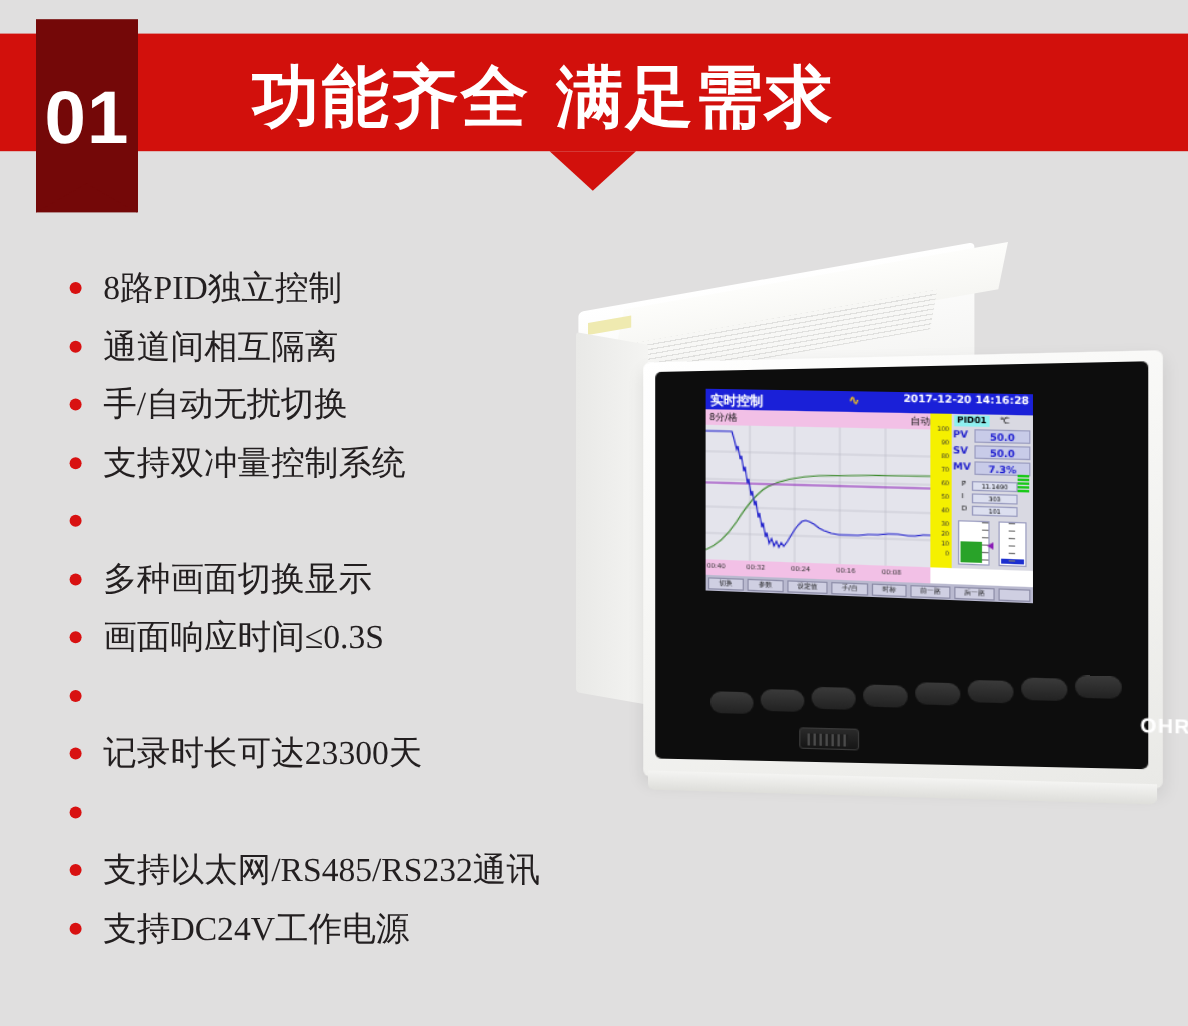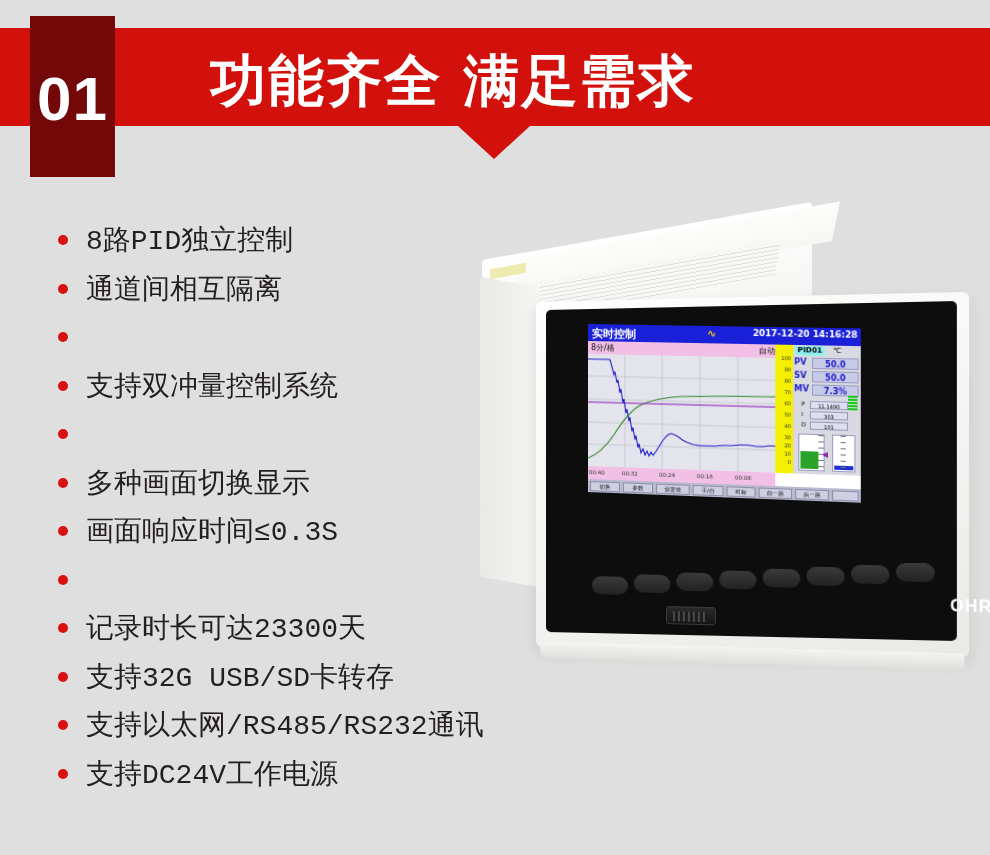--- a/index.html
+++ b/index.html
@@ -42,21 +42,21 @@
 
   
   .features{position:absolute;left:58px;top:216px;width:470px;}
   .feat{display:flex;align-items:center;height:48.5px;}
   .feat-dot{
     width:10px;height:10px;border-radius:50%;background:#d81111;
     flex:0 0 auto;margin-right:18px;
   }
   .feat-text{
     font-size:28px;color:#231f20;letter-spacing:0px;white-space:nowrap;
-    font-family:Liberation Mono, monospace;
+    font-family:Liberation Serif, serif;
   }
 
   
   .device{position:absolute;left:480px;top:258px;width:500px;height:410px;}
 
   
   .dev-back{
     position:absolute;left:2px;top:2px;width:330px;height:210px;
     background:linear-gradient(180deg,#ffffff 0%,#f2f2f0 55%,#e2e2e0 100%);
     transform:skewY(-10deg);transform-origin:left top;
@@ -230,20 +230,21 @@
   <div class="feat">
       <span class="feat-dot"></span>
       <span class="feat-text">8路PID独立控制</span>
     </div>
   <div class="feat">
       <span class="feat-dot"></span>
       <span class="feat-text">通道间相互隔离</span>
     </div>
   <div class="feat">
       <span class="feat-dot"></span>
+      <span class="feat-text">手/自动无扰切换</span>
     </div>
   <div class="feat">
       <span class="feat-dot"></span>
       <span class="feat-text">支持双冲量控制系统</span>
     </div>
   <div class="feat">
       <span class="feat-dot"></span>
     </div>
   <div class="feat">
       <span class="feat-dot"></span>
@@ -255,21 +256,20 @@
     </div>
   <div class="feat">
       <span class="feat-dot"></span>
     </div>
   <div class="feat">
       <span class="feat-dot"></span>
       <span class="feat-text">记录时长可达23300天</span>
     </div>
   <div class="feat">
       <span class="feat-dot"></span>
-      <span class="feat-text">支持32G USB/SD卡转存</span>
     </div>
   <div class="feat">
       <span class="feat-dot"></span>
       <span class="feat-text">支持以太网/RS485/RS232通讯</span>
     </div>
   <div class="feat">
       <span class="feat-dot"></span>
       <span class="feat-text">支持DC24V工作电源</span>
     </div>
 </div>

